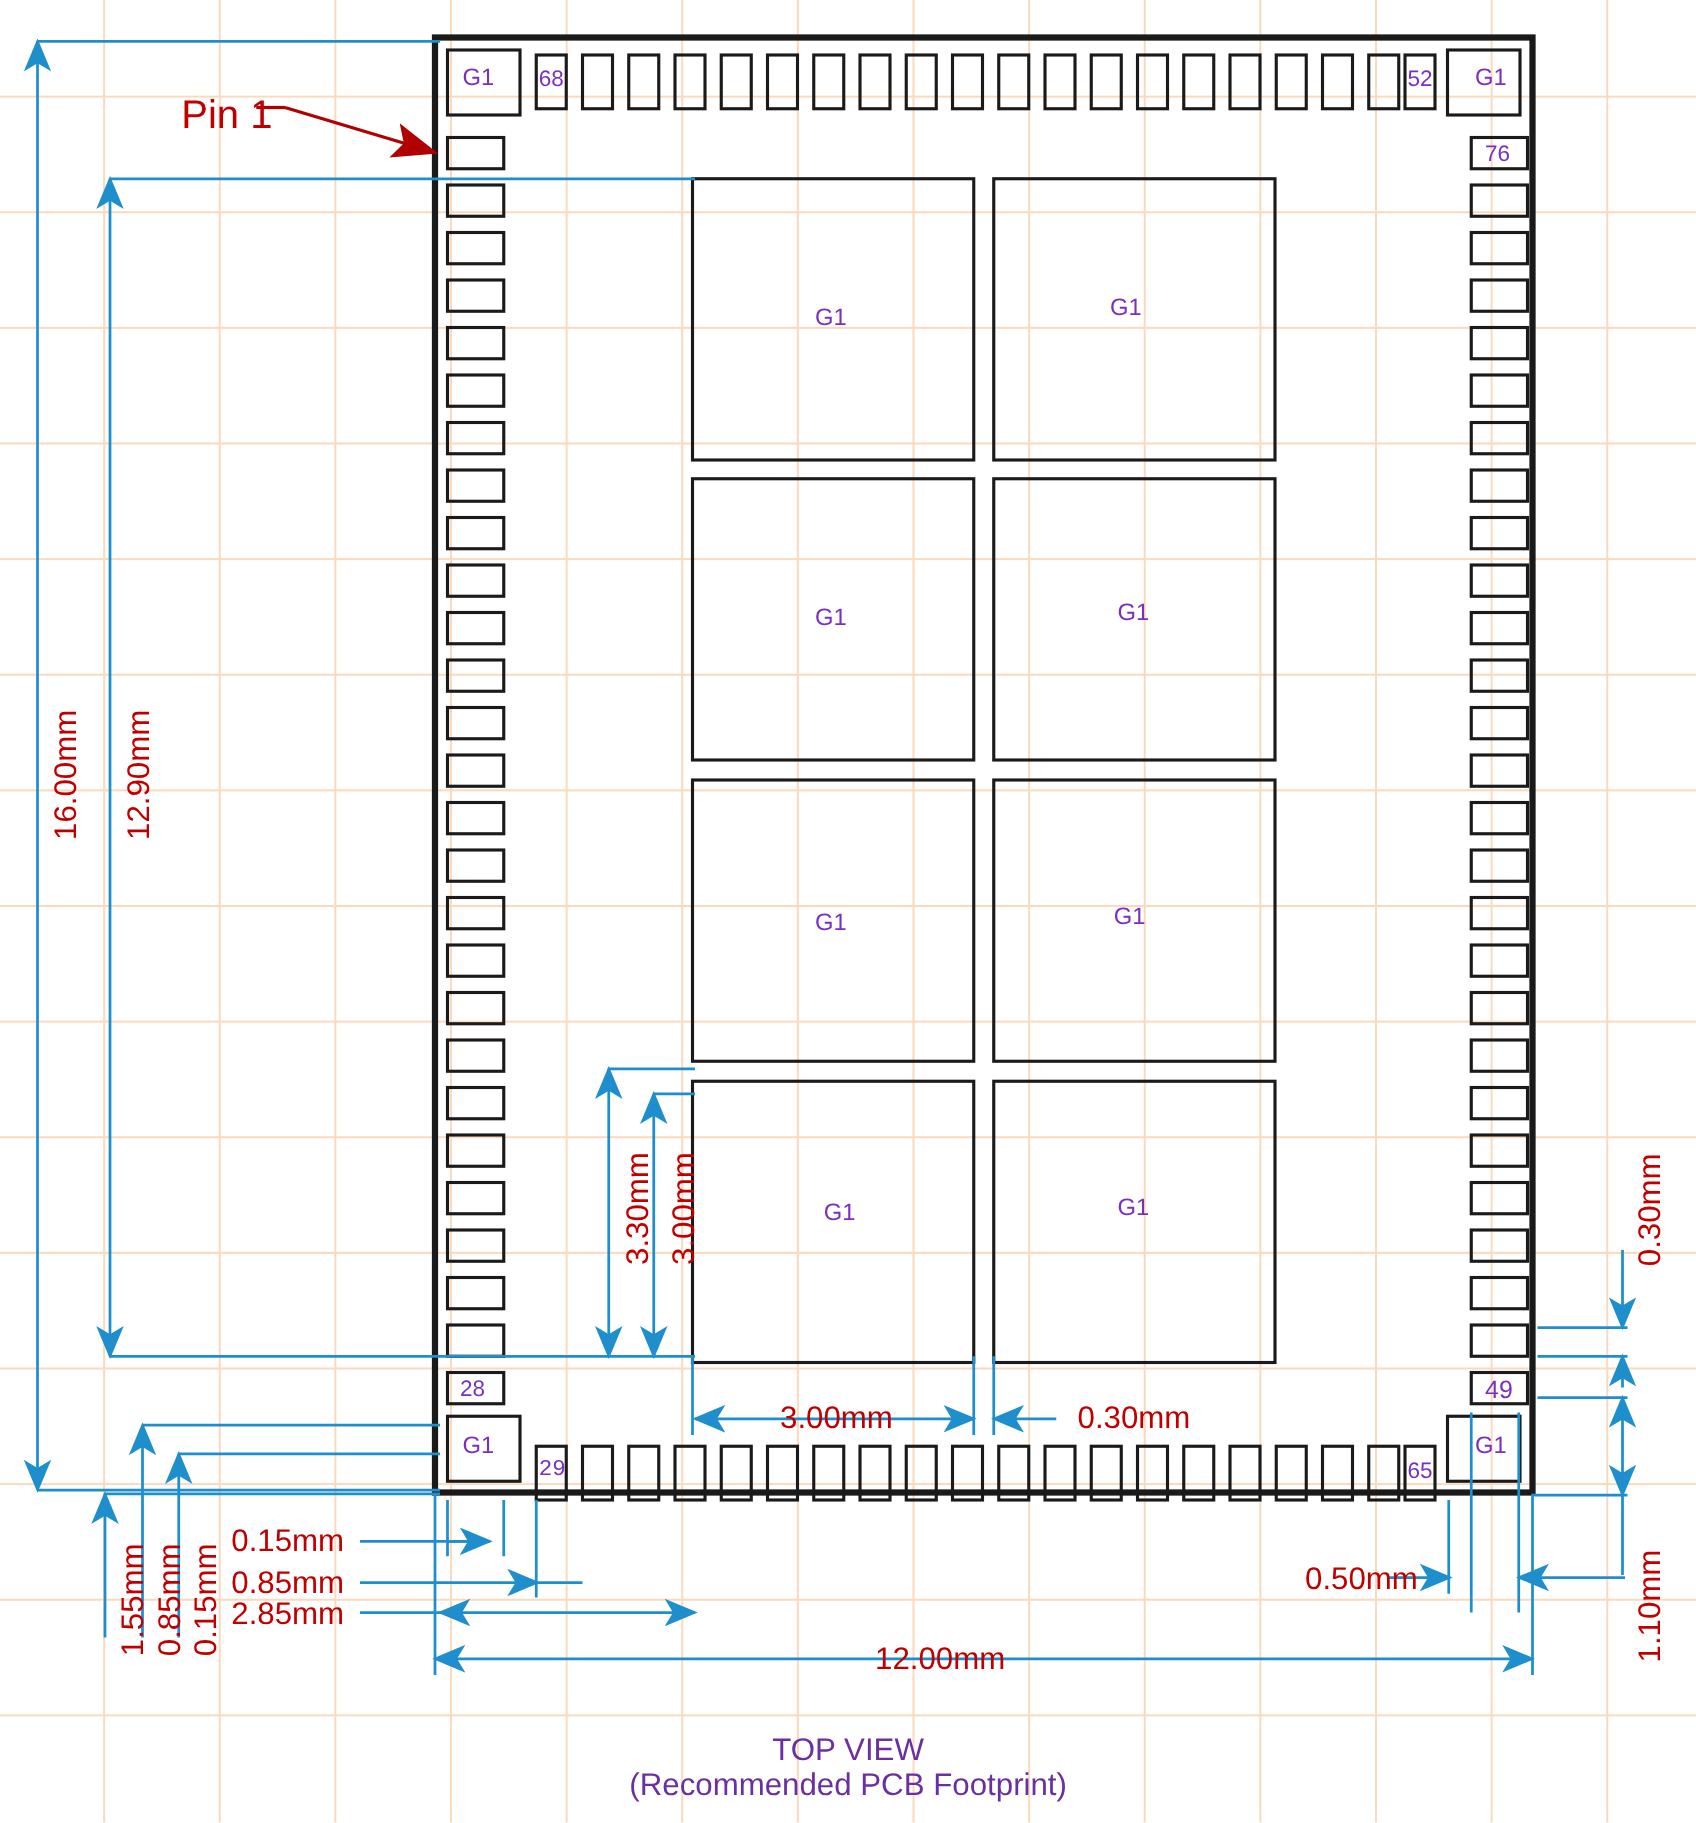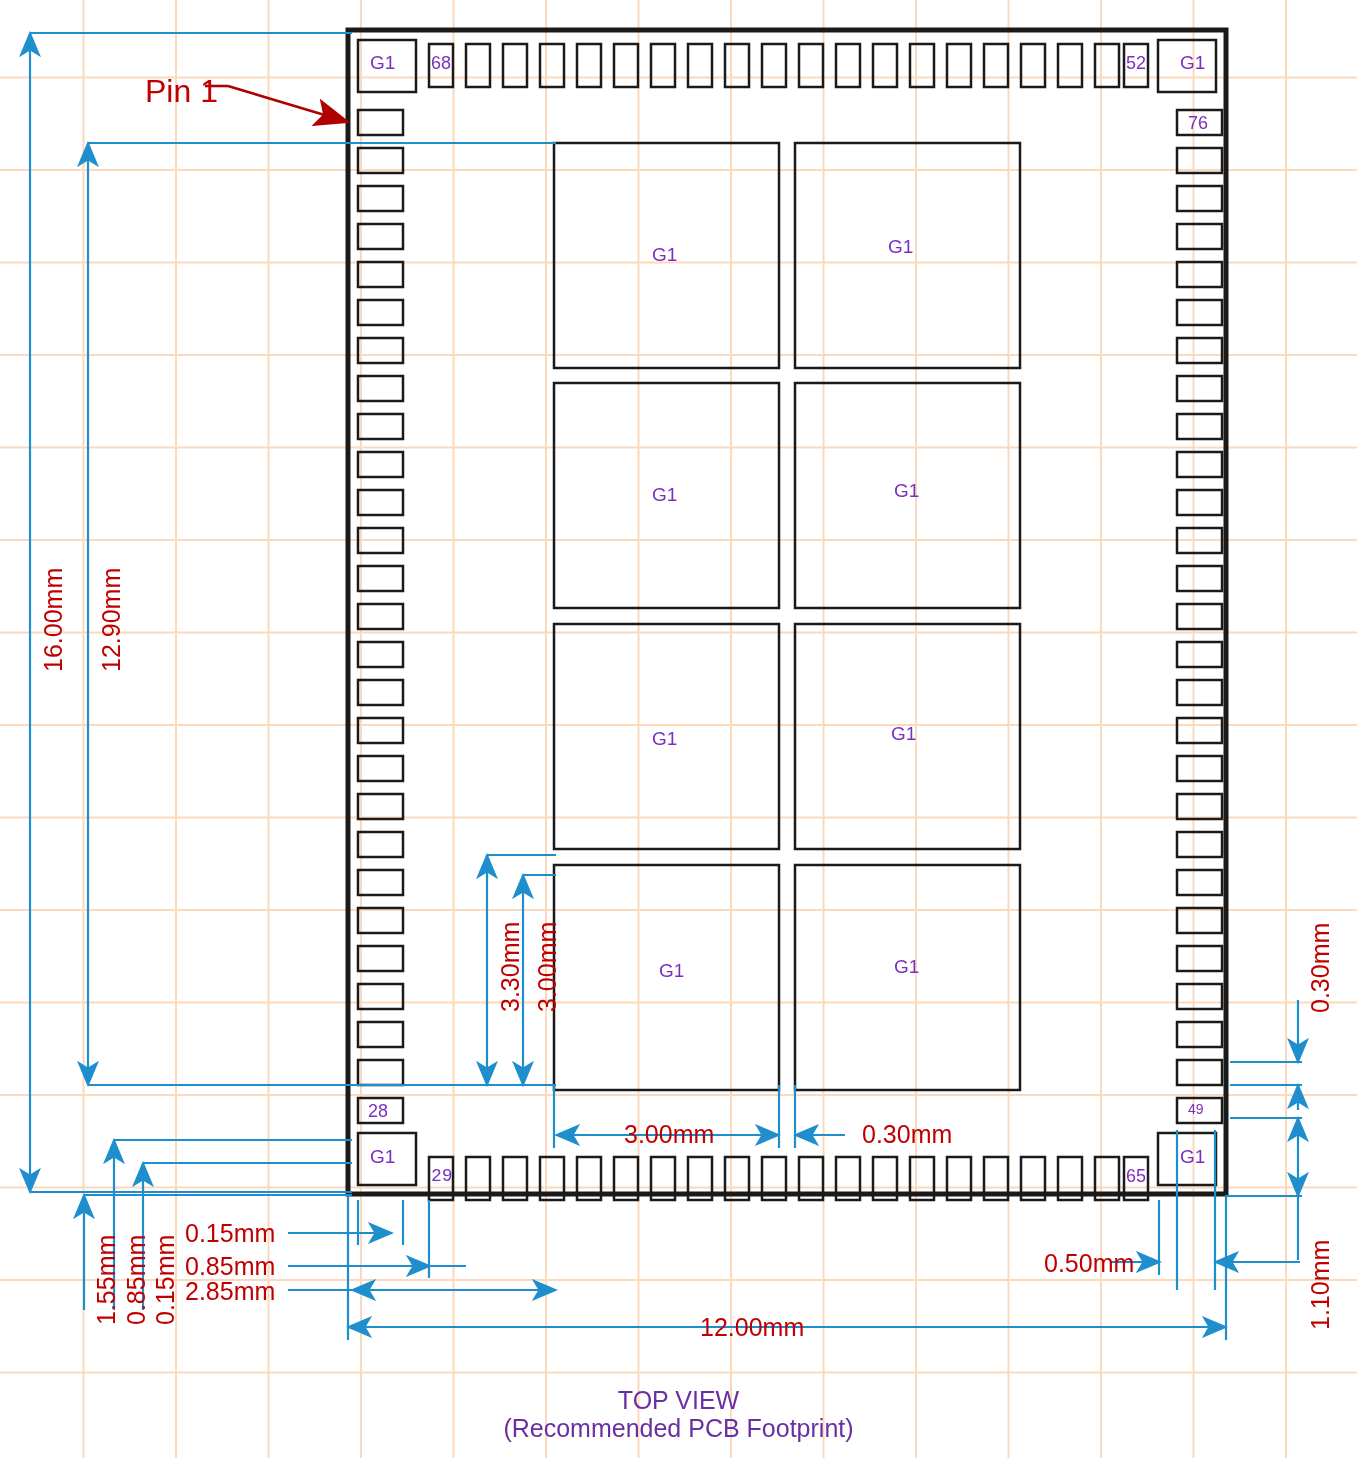--- a/index.html
+++ b/index.html
@@ -245,21 +245,21 @@
 <div class="lbl dim" style="left:145px;top:73px;font-size:32px;">Pin 1</div>
 
 <div class="lbl pinlbl" style="left:370px;top:52px;font-size:19px;">G1</div>
 <div class="lbl pinlbl" style="left:1180px;top:52px;font-size:19px;">G1</div>
 <div class="lbl pinlbl" style="left:370px;top:1146px;font-size:19px;">G1</div>
 <div class="lbl pinlbl" style="left:1180px;top:1146px;font-size:19px;">G1</div>
 
 <div class="lbl pinlbl" style="left:431px;top:53px;font-size:18px;">68</div>
 <div class="lbl pinlbl" style="left:1126px;top:53px;font-size:18px;">52</div>
 <div class="lbl pinlbl" style="left:1188px;top:113px;font-size:18px;">76</div>
-<div class="lbl pinlbl" style="left:1188px;top:1101px;font-size:14px;">49</div>
+<div class="lbl pinlbl" style="left:1188px;top:1101px;font-size:20px;">49</div>
 <div class="lbl pinlbl" style="left:1126px;top:1166px;font-size:18px;">65</div>
 <div class="lbl pinlbl" style="left:431px;top:1166px;font-size:18px;font-family:Liberation Mono, monospace;">29</div>
 <div class="lbl pinlbl" style="left:368px;top:1101px;font-size:18px;">28</div>
 
 <div class="lbl pinlbl" style="left:652px;top:244px;font-size:19px;">G1</div>
 <div class="lbl pinlbl" style="left:888px;top:236px;font-size:19px;">G1</div>
 <div class="lbl pinlbl" style="left:652px;top:484px;font-size:19px;">G1</div>
 <div class="lbl pinlbl" style="left:894px;top:480px;font-size:19px;">G1</div>
 <div class="lbl pinlbl" style="left:652px;top:728px;font-size:19px;">G1</div>
 <div class="lbl pinlbl" style="left:891px;top:723px;font-size:19px;">G1</div>

